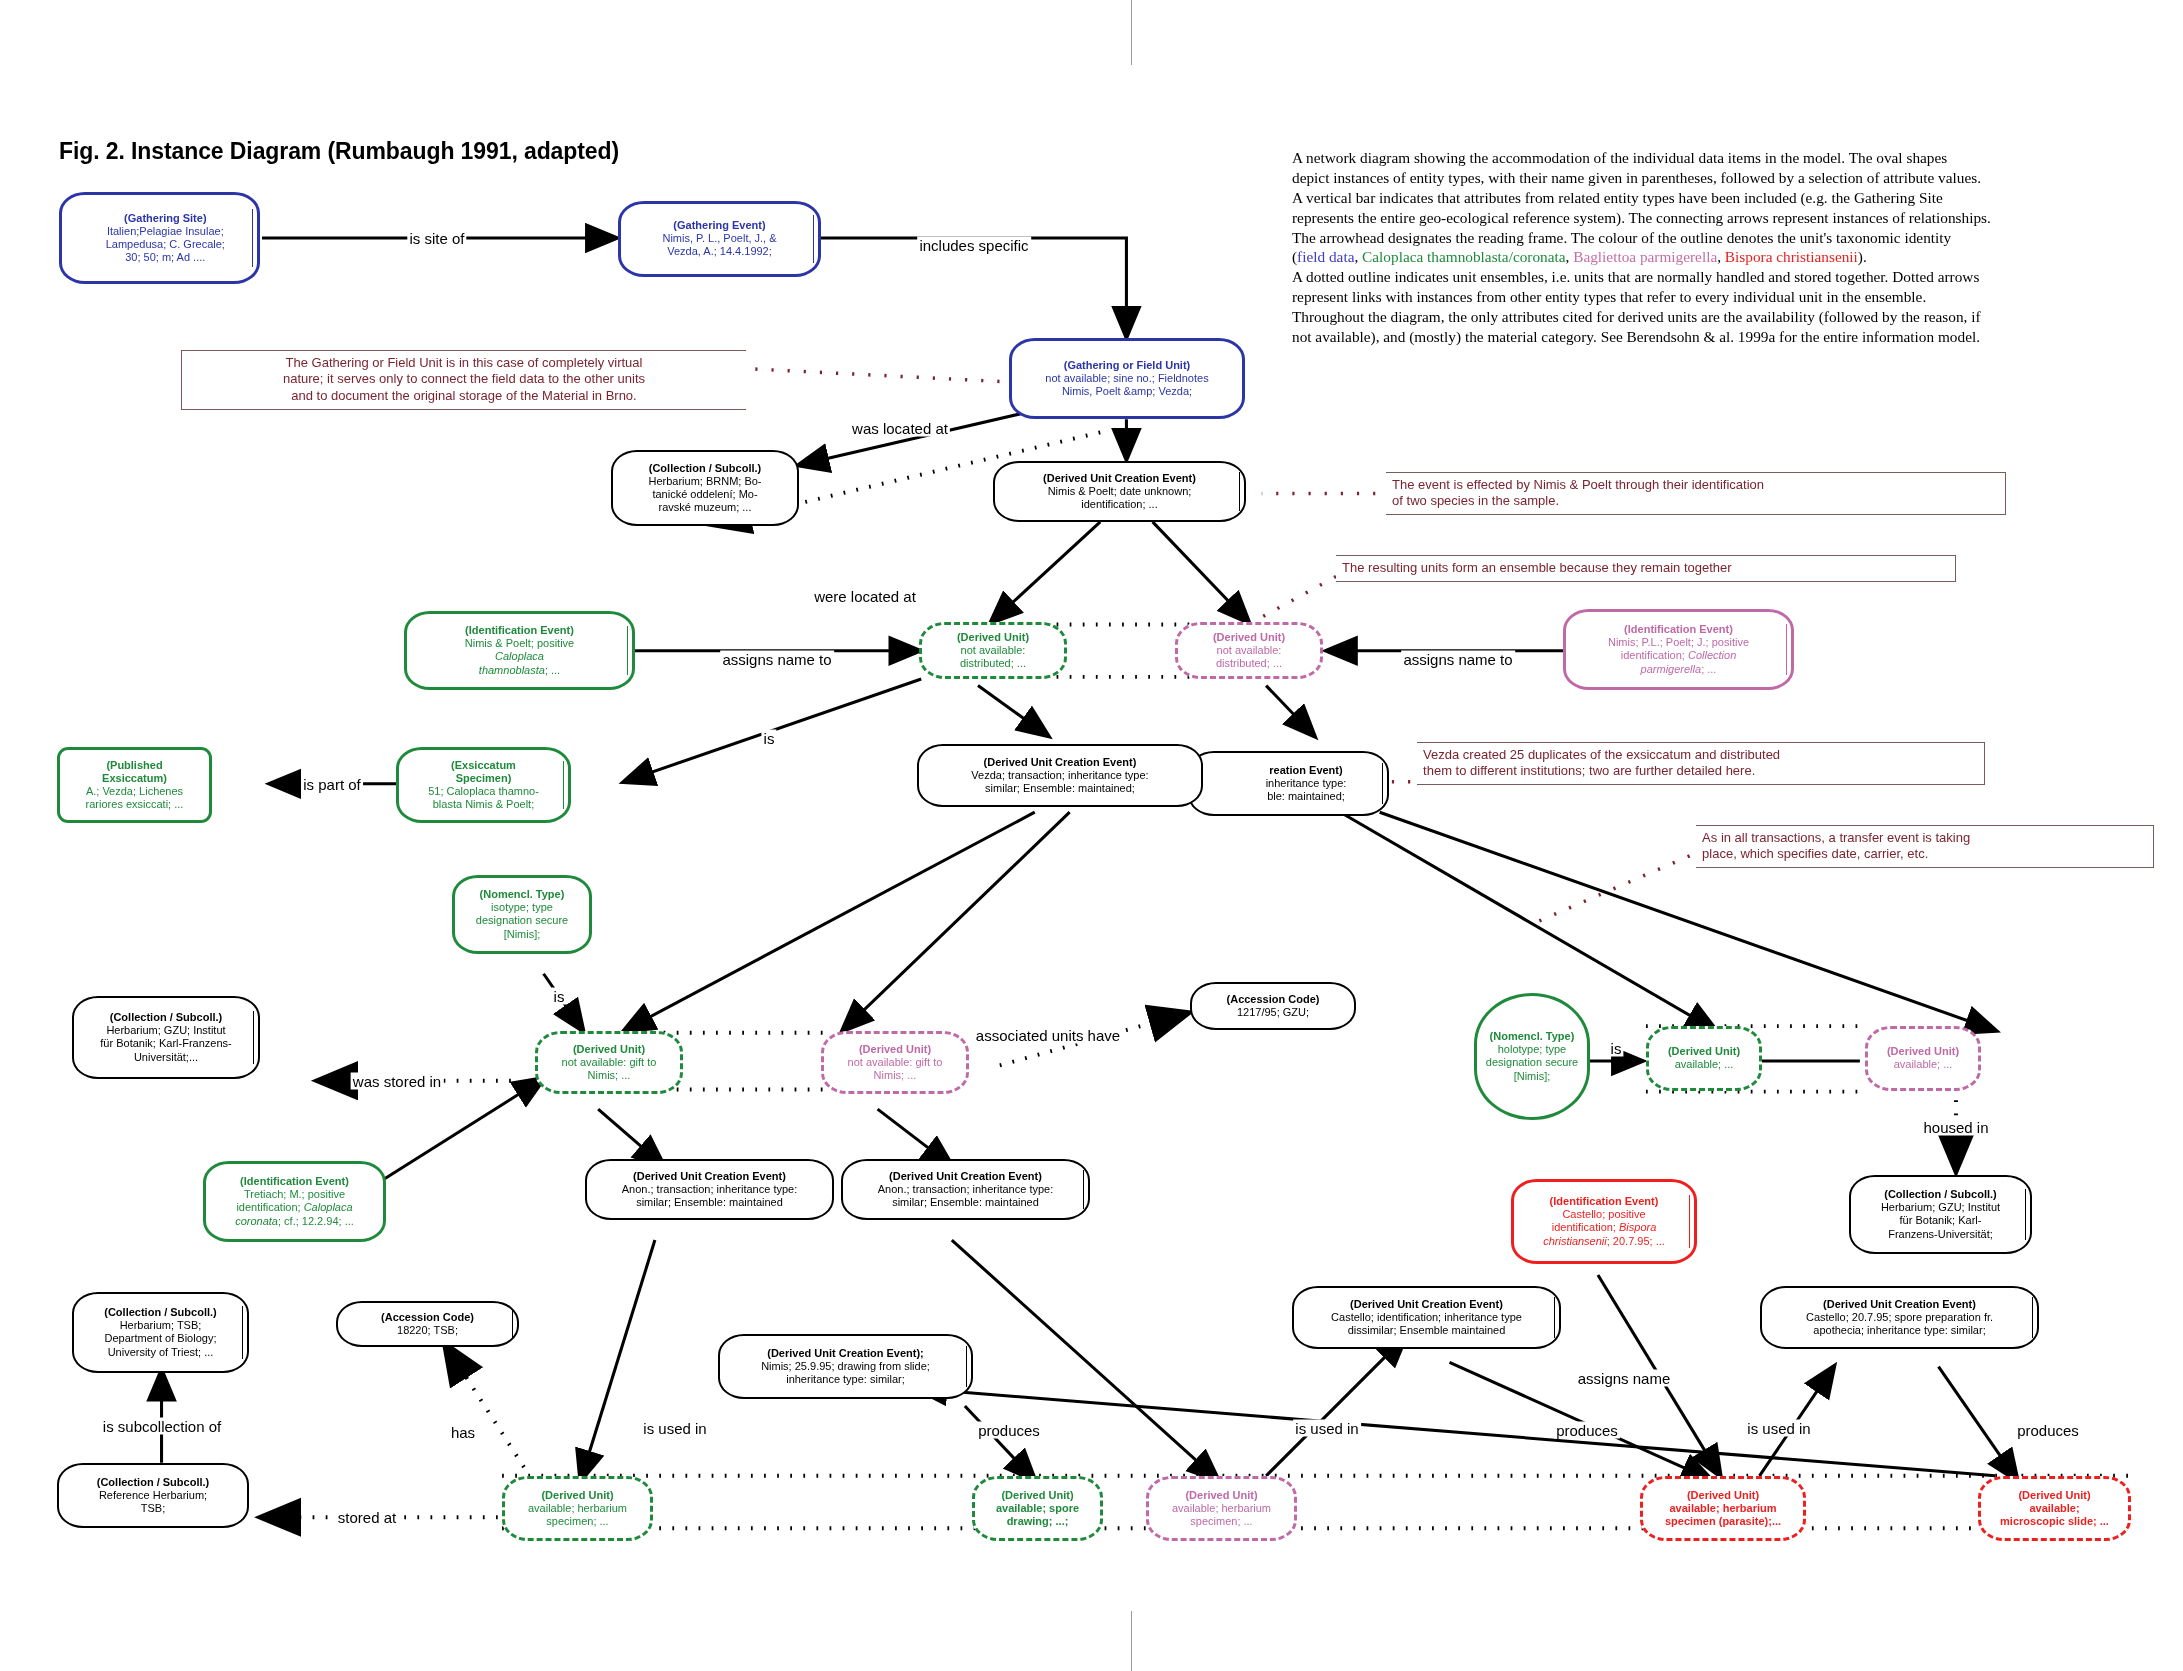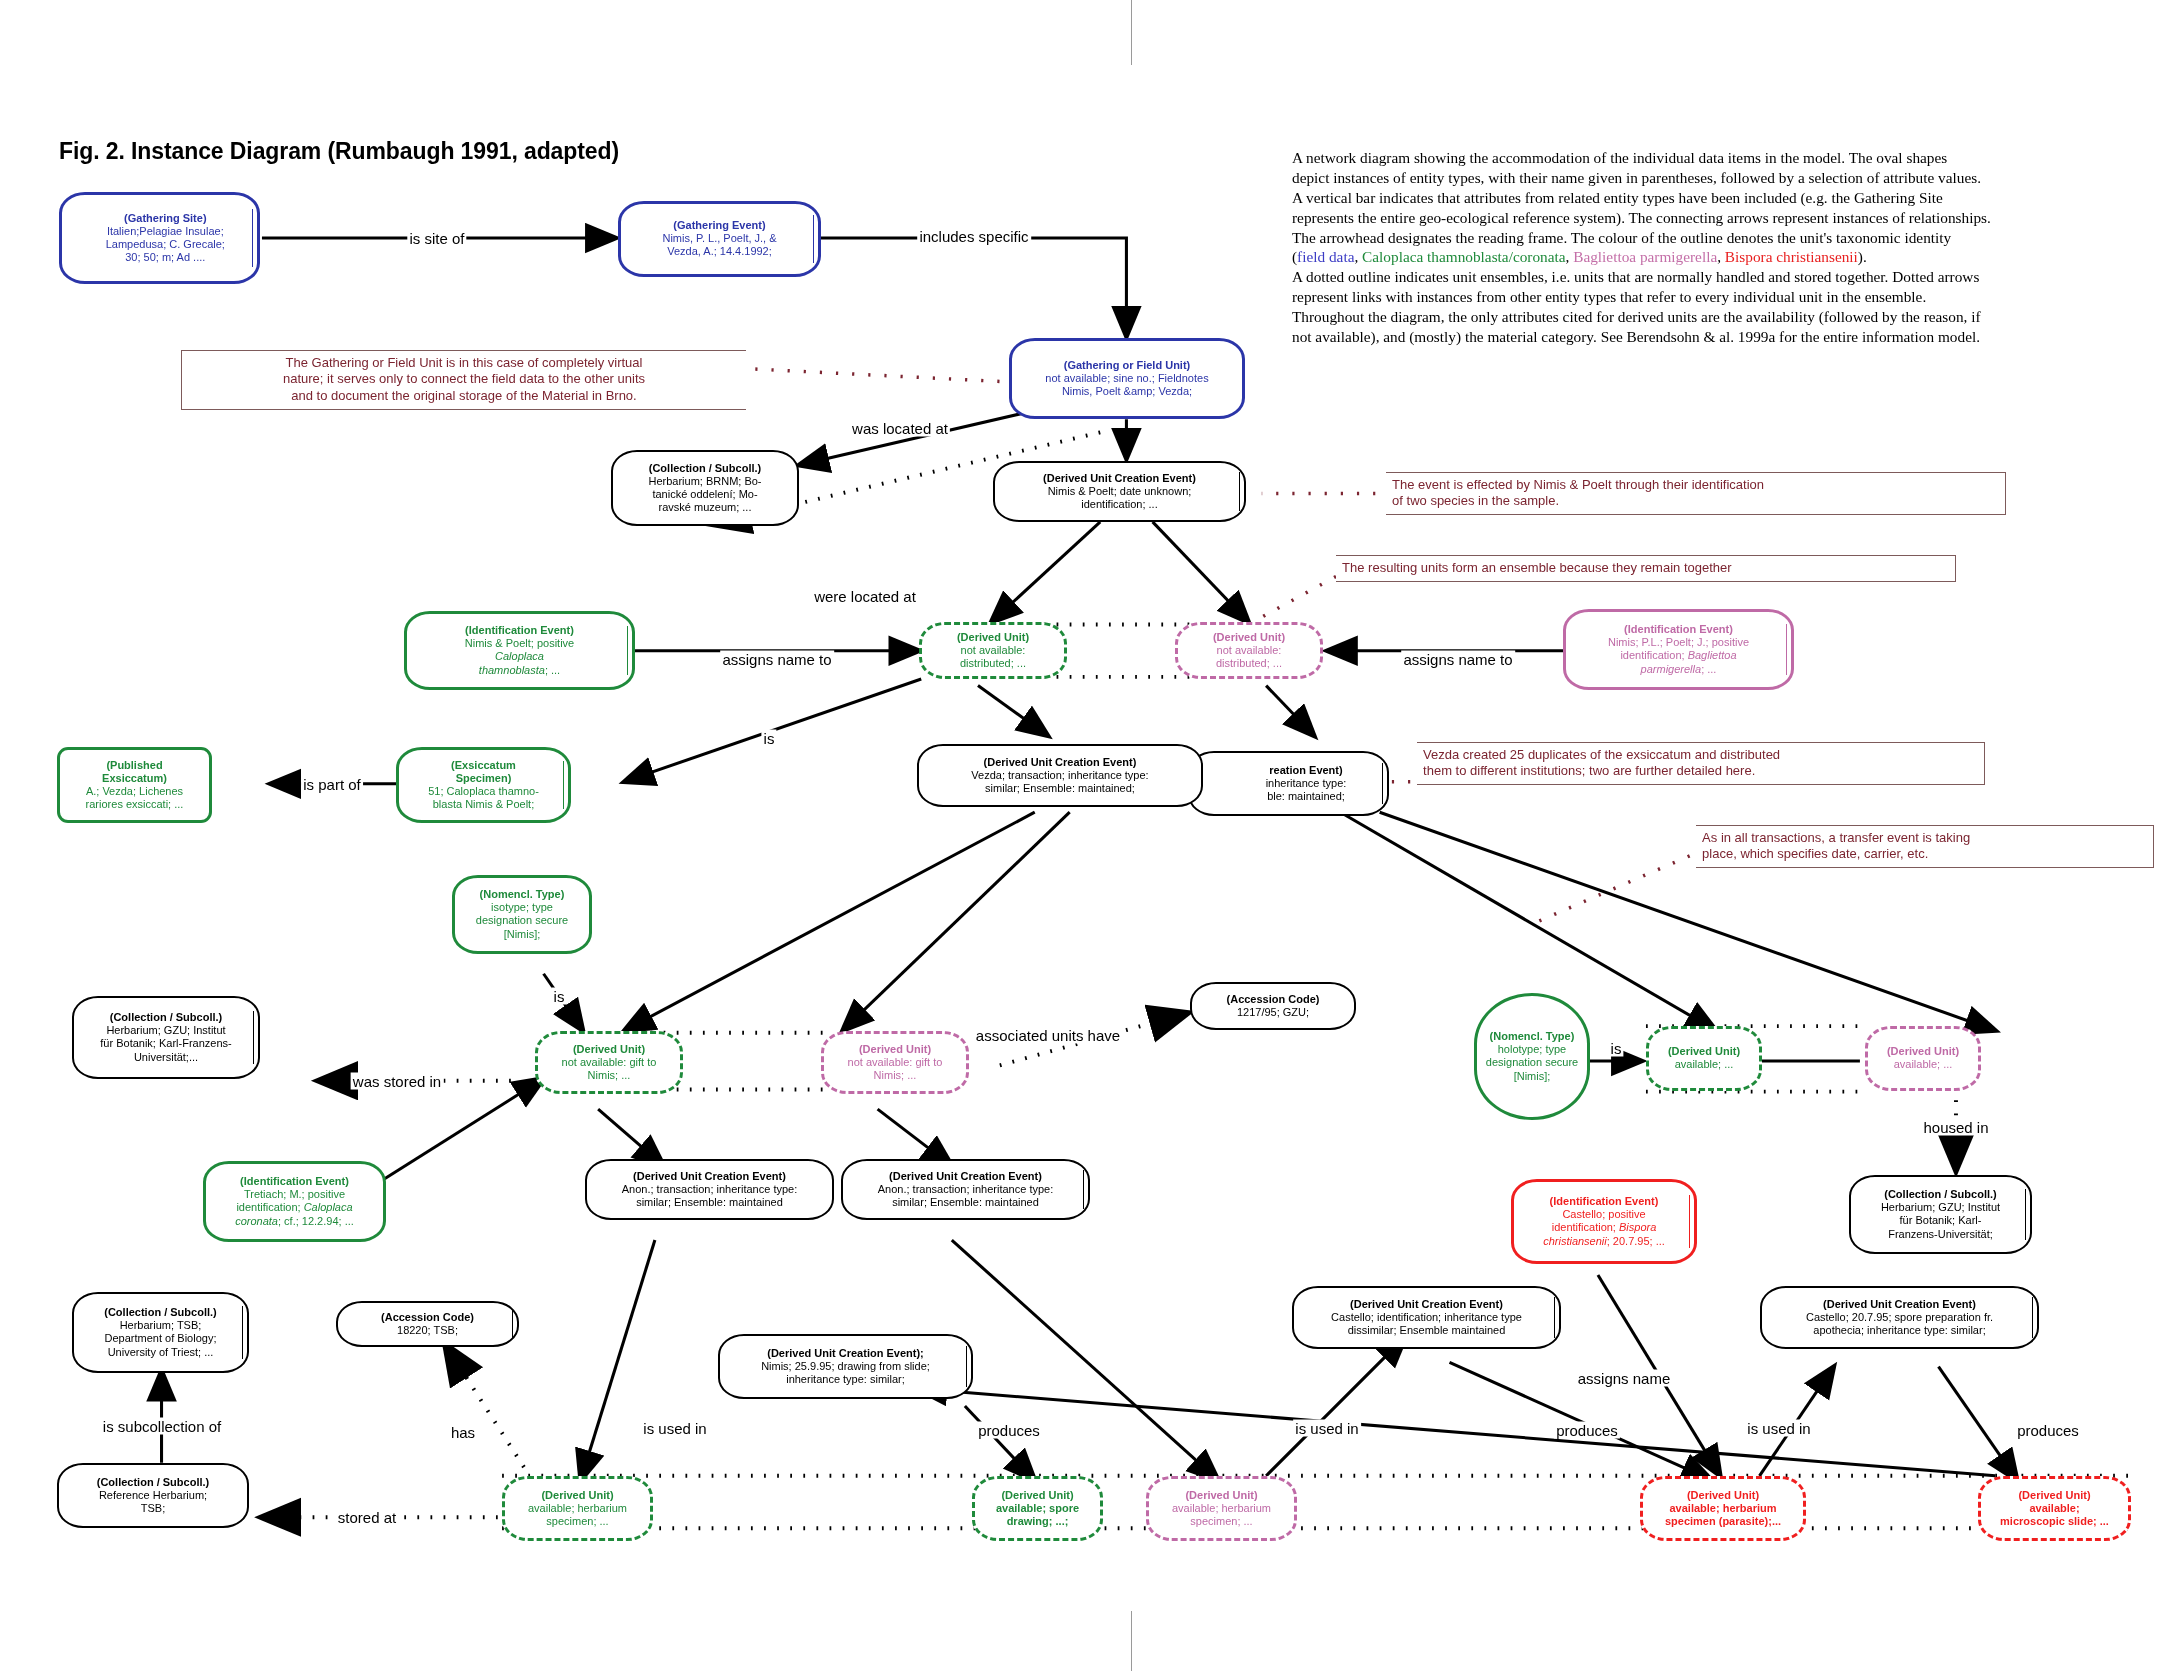--- a/index.html
+++ b/index.html
@@ -223,21 +223,21 @@
     <div class="t">(Identification Event)</div>
     <div class="b">Nimis &amp; Poelt; positive</div>
     <div class="b"><i>Caloplaca</i></div>
     <div class="b"><i>thamnoblasta</i>; ...</div>
     <div class="vbar"></div>
   </div>
 
   <div class="node shape-r c-m" style="left:1563px;top:609px;width:231px;height:81px;color:#bf6aa6;">
     <div class="t">(Identification Event)</div>
     <div class="b">Nimis; P.L.; Poelt; J.; positive</div>
-    <div class="b">identification; <i>Bagliettoa</i></div>
+    <div class="b">identification; <i>Collection</i></div>
     <div class="b"><i>parmigerella</i>; ...</div>
     <div class="vbar"></div>
   </div>
 
   <div class="node shape-r c-g ens" style="left:919px;top:622px;width:148px;height:57px;color:#1f8a3b;">
     <div class="t">(Derived Unit)</div>
     <div class="b">not available:</div>
     <div class="b">distributed; ...</div>
   </div>
 
@@ -450,21 +450,21 @@
     <div>Vezda created 25 duplicates of the exsiccatum and distributed</div>
     <div>them to different institutions; two are further detailed here.</div>
   </div>
 
   <div class="note rt" style="left:1696px;top:825px;width:458px;">
     <div>As in all transactions, a transfer event is taking</div>
     <div>place, which specifies date, carrier, etc.</div>
   </div>
 
   <div class="elabel" style="left:437px;top:238px;">is site of</div>
-  <div class="elabel" style="left:974px;top:236px;">includes specific</div>
+  <div class="elabel" style="left:974px;top:245px;">includes specific</div>
   <div class="elabel" style="left:900px;top:428px;">was located at</div>
   <div class="elabel" style="left:865px;top:596px;">were located at</div>
   <div class="elabel" style="left:777px;top:659px;">assigns name to</div>
   <div class="elabel" style="left:1458px;top:659px;">assigns name to</div>
   <div class="elabel" style="left:332px;top:784px;">is part of</div>
   <div class="elabel" style="left:769px;top:738px;">is</div>
   <div class="elabel" style="left:559px;top:996px;">is</div>
   <div class="elabel" style="left:397px;top:1081px;">was stored in</div>
   <div class="elabel" style="left:1048px;top:1035px;">associated units have</div>
   <div class="elabel" style="left:1616px;top:1048px;">is</div>

